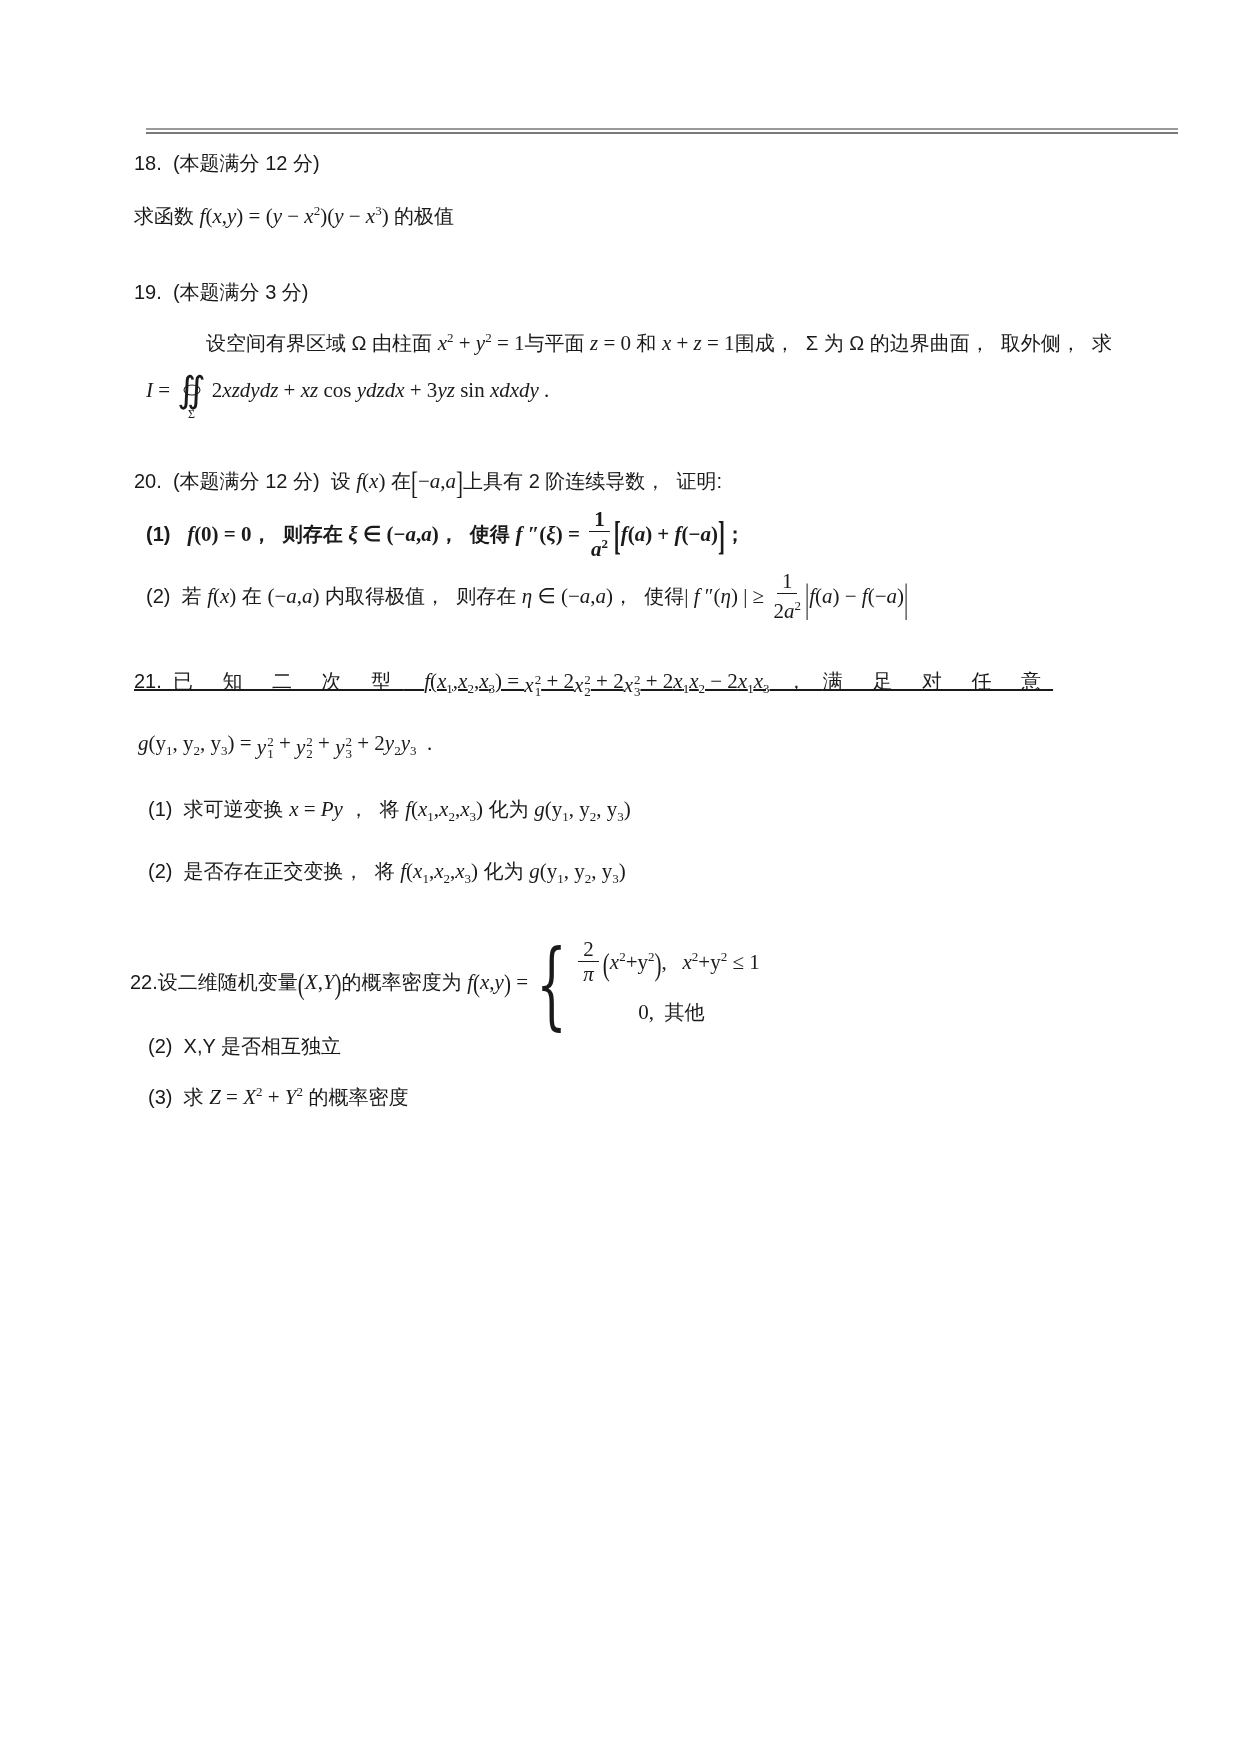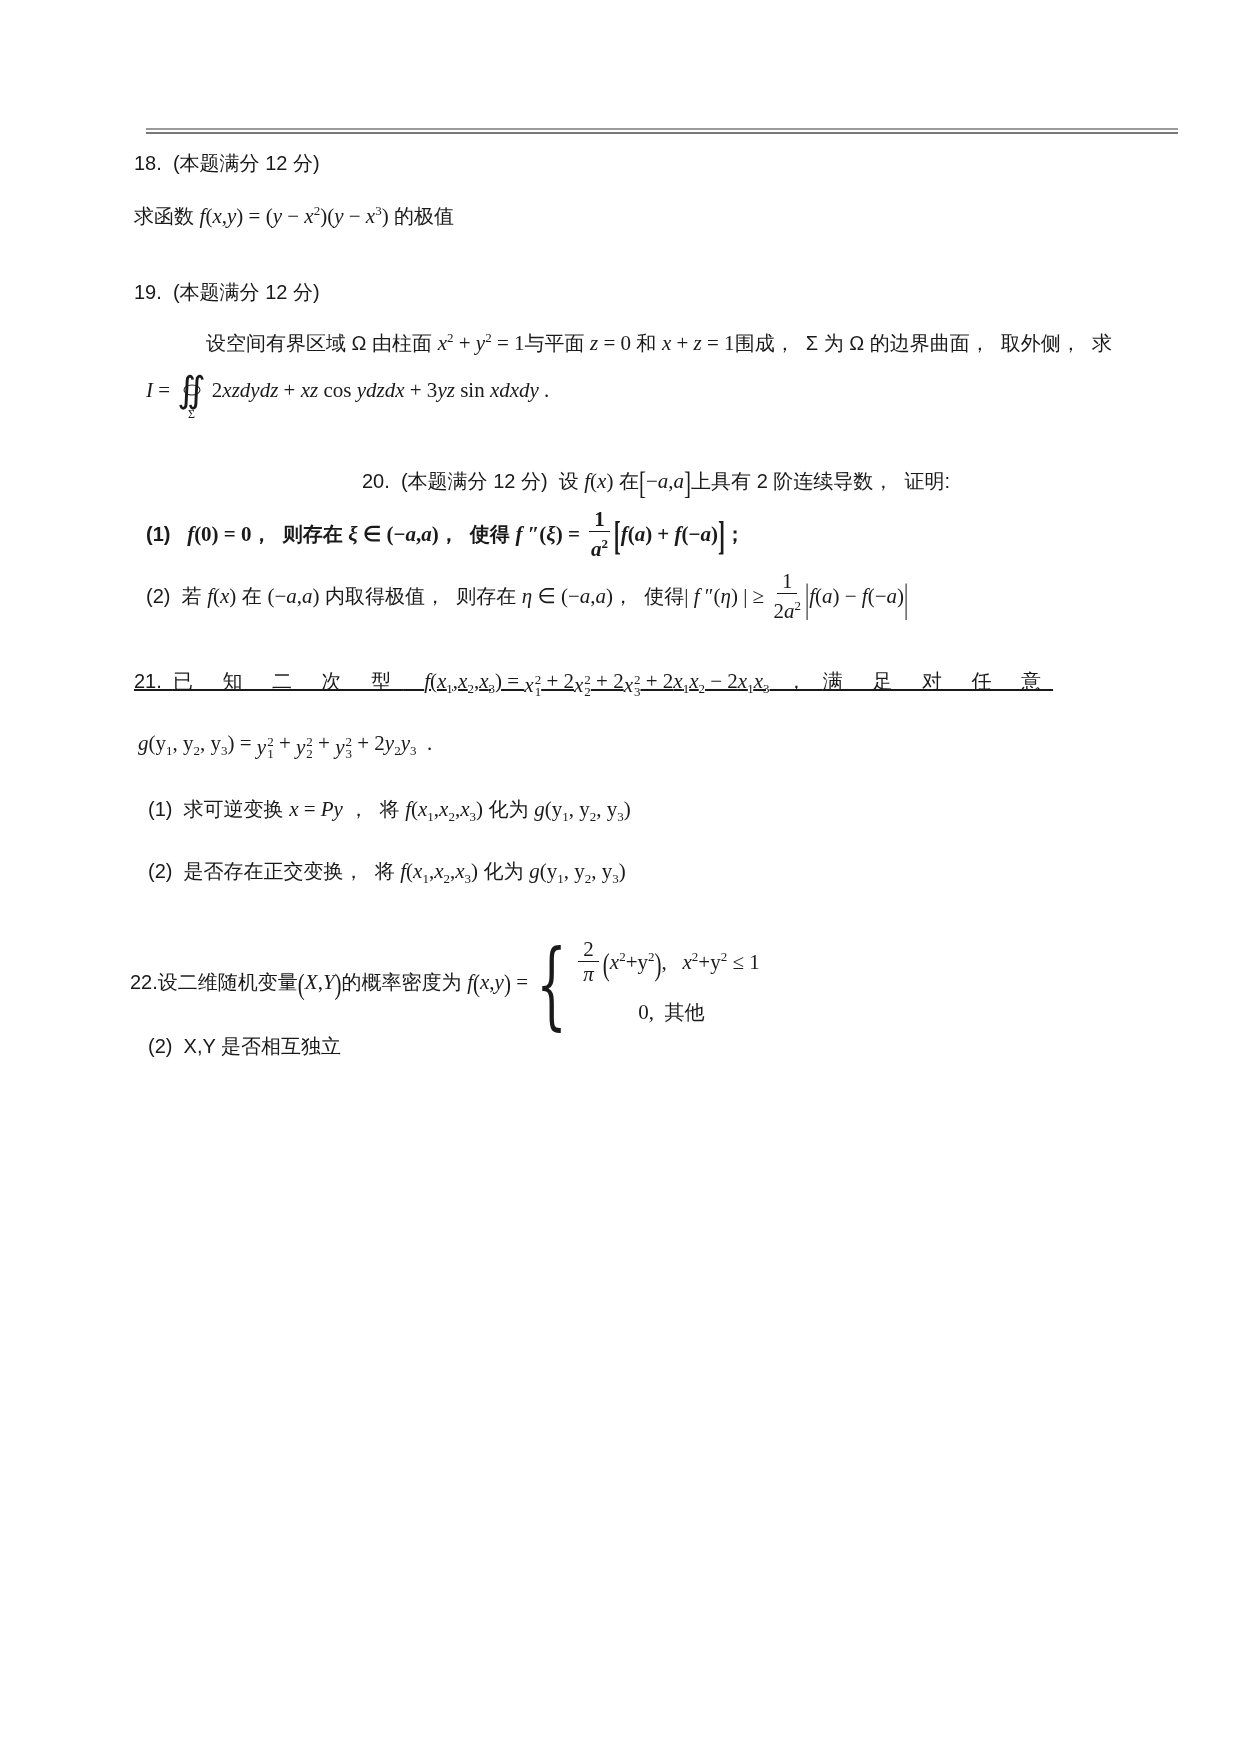--- a/index.html
+++ b/index.html
@@ -67,21 +67,21 @@
     display:inline-flex;flex-direction:column;align-items:flex-start;
     font-family:"Liberation Serif",serif;font-size:13px;line-height:12px;
     margin-left:1px;transform:translateY(1px);
   }
   
   .h18{margin-top:14px;}
   .b18{margin-top:18px;}
   .h19{margin-top:46px;}
   .l19a{margin-top:16px;margin-left:6px;text-align:center;}
   .l19b{margin-top:10px;margin-left:12px;}
-  .h20{margin-top:50px;text-align:center;}
+  .h20{margin-top:50px;}
   .p20a{margin-top:14px;margin-left:12px;font-weight:bold;}
   .p20b{margin-top:10px;margin-left:12px;}
   .l21a{margin-top:42px;text-decoration:underline;}
   .l21b{margin-top:24px;margin-left:4px;}
   .p21a{margin-top:28px;margin-left:14px;}
   .p21b{margin-top:24px;margin-left:14px;}
   .l22{margin-top:46px;margin-left:-4px;}
   .p22a{margin-top:26px;margin-left:14px;}
   .p22b{margin-top:4px;margin-left:14px;}
   .p22c{margin-top:16px;margin-left:14px;}
@@ -91,35 +91,36 @@
 
 <div class="page">
   <div class="rule"></div>
 
   <section>
     <div class="line h18"><span class="t-cn">18.  (本题满分 12 分)</span></div>
     <div class="line b18"><span class="t-cn">求函数 </span><span class="t-it">f</span><span class="t-rm">(</span><span class="t-it">x</span><span class="t-rm">,</span><span class="t-it">y</span><span class="t-rm">) = (</span><span class="t-it">y</span><span class="t-rm"> − </span><span class="t-it">x</span><span class="t-sup">2</span><span class="t-rm">)(</span><span class="t-it">y</span><span class="t-rm"> − </span><span class="t-it">x</span><span class="t-sup">3</span><span class="t-rm">) </span><span class="t-cn">的极值</span></div>
   </section>
 
   <section>
-    <div class="line h19"><span class="t-cn">19.  (本题满分 12 分)</span></div>
+    <div class="line h19"><span class="t-cn">19.  (本题满分 3 分)</span></div>
     <div class="line l19a"><span class="t-cn">设空间有界区域 Ω 由柱面 </span><span class="t-it">x</span><span class="t-sup">2</span><span class="t-rm"> + </span><span class="t-it">y</span><span class="t-sup">2</span><span class="t-rm"> = 1</span><span class="t-cn">与平面 </span><span class="t-it">z</span><span class="t-rm"> = 0 </span><span class="t-cn">和 </span><span class="t-it">x</span><span class="t-rm"> + </span><span class="t-it">z</span><span class="t-rm"> = 1</span><span class="t-cn">围成，  Σ 为 Ω 的边界曲面，  取外侧，  求</span></div>
     <div class="line l19b"><span class="t-it">I</span><span class="t-rm"> = </span><span class="oint"><span class="oint-sym">∫∫<span class="oint-ring"></span></span><span class="oint-under">Σ</span></span><span class="t-rm">2</span><span class="t-it">xzdydz</span><span class="t-rm"> + </span><span class="t-it">xz</span><span class="t-rm"> cos </span><span class="t-it">ydzdx</span><span class="t-rm"> + 3</span><span class="t-it">yz</span><span class="t-rm"> sin </span><span class="t-it">xdxdy</span><span class="t-rm"> .</span></div>
   </section>
 
   <section>
     <div class="line h20"><span class="t-cn">20.  (本题满分 12 分)  设 </span><span class="t-it">f</span><span class="t-rm">(</span><span class="t-it">x</span><span class="t-rm">)</span><span class="t-cn"> 在</span><span class="t-rm stretch" style="transform: scaleY(1.5);">[</span><span class="t-rm">−</span><span class="t-it">a</span><span class="t-rm">,</span><span class="t-it">a</span><span class="t-rm stretch" style="transform: scaleY(1.5);">]</span><span class="t-cn">上具有 2 阶连续导数，  证明:</span></div>
     <div class="line p20a"><span class="t-cn">(1)   </span><span class="t-it">f</span><span class="t-rm">(0) = 0</span><span class="t-cn">，  则存在 </span><span class="t-it">ξ</span><span class="t-rm"> ∈ (−</span><span class="t-it">a</span><span class="t-rm">,</span><span class="t-it">a</span><span class="t-rm">)</span><span class="t-cn">，  使得 </span><span class="t-it">f</span><span class="t-rm"> ″(</span><span class="t-it">ξ</span><span class="t-rm">) = </span><span class="frac"><span class="frac-num"><span class="t-rm">1</span></span><span class="frac-den"><span class="t-it">a</span><span class="t-sup">2</span></span></span><span class="t-rm stretch" style="transform: scaleY(1.9);">[</span><span class="t-it">f</span><span class="t-rm">(</span><span class="t-it">a</span><span class="t-rm">) + </span><span class="t-it">f</span><span class="t-rm">(−</span><span class="t-it">a</span><span class="t-rm">)</span><span class="t-rm stretch" style="transform: scaleY(1.9);">]</span><span class="t-cn">；</span></div>
     <div class="line p20b"><span class="t-cn">(2)  若 </span><span class="t-it">f</span><span class="t-rm">(</span><span class="t-it">x</span><span class="t-rm">)</span><span class="t-cn"> 在 </span><span class="t-rm">(−</span><span class="t-it">a</span><span class="t-rm">,</span><span class="t-it">a</span><span class="t-rm">)</span><span class="t-cn"> 内取得极值，  则存在 </span><span class="t-it">η</span><span class="t-rm"> ∈ (−</span><span class="t-it">a</span><span class="t-rm">,</span><span class="t-it">a</span><span class="t-rm">)</span><span class="t-cn">，  使得</span><span class="t-rm">| </span><span class="t-it">f</span><span class="t-rm"> ″(</span><span class="t-it">η</span><span class="t-rm">) | ≥ </span><span class="frac"><span class="frac-num"><span class="t-rm">1</span></span><span class="frac-den"><span class="t-rm">2</span><span class="t-it">a</span><span class="t-sup">2</span></span></span><span class="t-rm stretch" style="transform: scaleY(1.9);">|</span><span class="t-it">f</span><span class="t-rm">(</span><span class="t-it">a</span><span class="t-rm">) − </span><span class="t-it">f</span><span class="t-rm">(−</span><span class="t-it">a</span><span class="t-rm">)</span><span class="t-rm stretch" style="transform: scaleY(1.9);">|</span></div>
   </section>
 
   <section>
     <div class="line l21a"><span class="t-cn">21.  </span><span class="t-cn" style="letter-spacing: 12px;">已 知 二 次 型</span><span class="t-rm">    </span><span class="t-it">f</span><span class="t-rm">(</span><span class="t-it">x</span><span class="t-sub">1</span><span class="t-rm">,</span><span class="t-it">x</span><span class="t-sub">2</span><span class="t-rm">,</span><span class="t-it">x</span><span class="t-sub">3</span><span class="t-rm">) = </span><span class="ss"><span class="ss-base">x</span><span class="ss-stack"><span>2</span><span>1</span></span></span><span class="t-rm"> + 2</span><span class="ss"><span class="ss-base">x</span><span class="ss-stack"><span>2</span><span>2</span></span></span><span class="t-rm"> + 2</span><span class="ss"><span class="ss-base">x</span><span class="ss-stack"><span>2</span><span>3</span></span></span><span class="t-rm"> + 2</span><span class="t-it">x</span><span class="t-sub">1</span><span class="t-it">x</span><span class="t-sub">2</span><span class="t-rm"> − 2</span><span class="t-it">x</span><span class="t-sub">1</span><span class="t-it">x</span><span class="t-sub">3</span><span class="t-cn">   ，   </span><span class="t-cn" style="letter-spacing: 12px;">满 足 对 任 意</span></div>
     <div class="line l21b"><span class="t-it">g</span><span class="t-rm">(y</span><span class="t-sub">1</span><span class="t-rm">, y</span><span class="t-sub">2</span><span class="t-rm">, y</span><span class="t-sub">3</span><span class="t-rm">) = </span><span class="ss"><span class="ss-base">y</span><span class="ss-stack"><span>2</span><span>1</span></span></span><span class="t-rm"> + </span><span class="ss"><span class="ss-base">y</span><span class="ss-stack"><span>2</span><span>2</span></span></span><span class="t-rm"> + </span><span class="ss"><span class="ss-base">y</span><span class="ss-stack"><span>2</span><span>3</span></span></span><span class="t-rm"> + 2</span><span class="t-it">y</span><span class="t-sub">2</span><span class="t-it">y</span><span class="t-sub">3</span><span class="t-rm">  .</span></div>
     <div class="line p21a"><span class="t-cn">(1)  求可逆变换 </span><span class="t-it">x</span><span class="t-rm"> = </span><span class="t-it">Py</span><span class="t-cn"> ，  将 </span><span class="t-it">f</span><span class="t-rm">(</span><span class="t-it">x</span><span class="t-sub">1</span><span class="t-rm">,</span><span class="t-it">x</span><span class="t-sub">2</span><span class="t-rm">,</span><span class="t-it">x</span><span class="t-sub">3</span><span class="t-rm">)</span><span class="t-cn"> 化为 </span><span class="t-it">g</span><span class="t-rm">(y</span><span class="t-sub">1</span><span class="t-rm">, y</span><span class="t-sub">2</span><span class="t-rm">, y</span><span class="t-sub">3</span><span class="t-rm">)</span></div>
     <div class="line p21b"><span class="t-cn">(2)  是否存在正交变换，  将 </span><span class="t-it">f</span><span class="t-rm">(</span><span class="t-it">x</span><span class="t-sub">1</span><span class="t-rm">,</span><span class="t-it">x</span><span class="t-sub">2</span><span class="t-rm">,</span><span class="t-it">x</span><span class="t-sub">3</span><span class="t-rm">)</span><span class="t-cn"> 化为 </span><span class="t-it">g</span><span class="t-rm">(y</span><span class="t-sub">1</span><span class="t-rm">, y</span><span class="t-sub">2</span><span class="t-rm">, y</span><span class="t-sub">3</span><span class="t-rm">)</span></div>
   </section>
 
   <section>
     <div class="line l22"><span class="t-cn">22.设二维随机变量</span><span class="t-rm stretch" style="transform: scaleY(1.4);">(</span><span class="t-it">X</span><span class="t-rm">,</span><span class="t-it">Y</span><span class="t-rm stretch" style="transform: scaleY(1.4);">)</span><span class="t-cn">的概率密度为 </span><span class="t-it">f</span><span class="t-rm stretch" style="transform: scaleY(1.2);">(</span><span class="t-it">x</span><span class="t-rm">,</span><span class="t-it">y</span><span class="t-rm stretch" style="transform: scaleY(1.2);">)</span><span class="t-rm"> = </span><span class="cases"><span class="cases-brace">{</span><span class="cases-rows"><span class="cases-row"><span class="frac"><span class="frac-num"><span class="t-rm">2</span></span><span class="frac-den"><span class="t-it">π</span></span></span><span class="t-rm stretch" style="transform: scaleY(1.5);">(</span><span class="t-it">x</span><span class="t-sup">2</span><span class="t-rm">+y</span><span class="t-sup">2</span><span class="t-rm stretch" style="transform: scaleY(1.5);">)</span><span class="t-rm">,   </span><span class="t-it">x</span><span class="t-sup">2</span><span class="t-rm">+y</span><span class="t-sup">2</span><span class="t-rm"> ≤ 1</span></span><span class="cases-row second"><span class="t-rm">0,  </span><span class="t-cn">其他</span></span></span></span></div>
     <div class="line p22b"><span class="t-cn">(2)  X,Y 是否相互独立</span></div>
+    <div class="line p22c"><span class="t-cn">(3)  求 </span><span class="t-it">Z</span><span class="t-rm"> = </span><span class="t-it">X</span><span class="t-sup">2</span><span class="t-rm"> + </span><span class="t-it">Y</span><span class="t-sup">2</span><span class="t-cn"> 的概率密度</span></div>
   </section>
 </div>
 
 </body></html>

